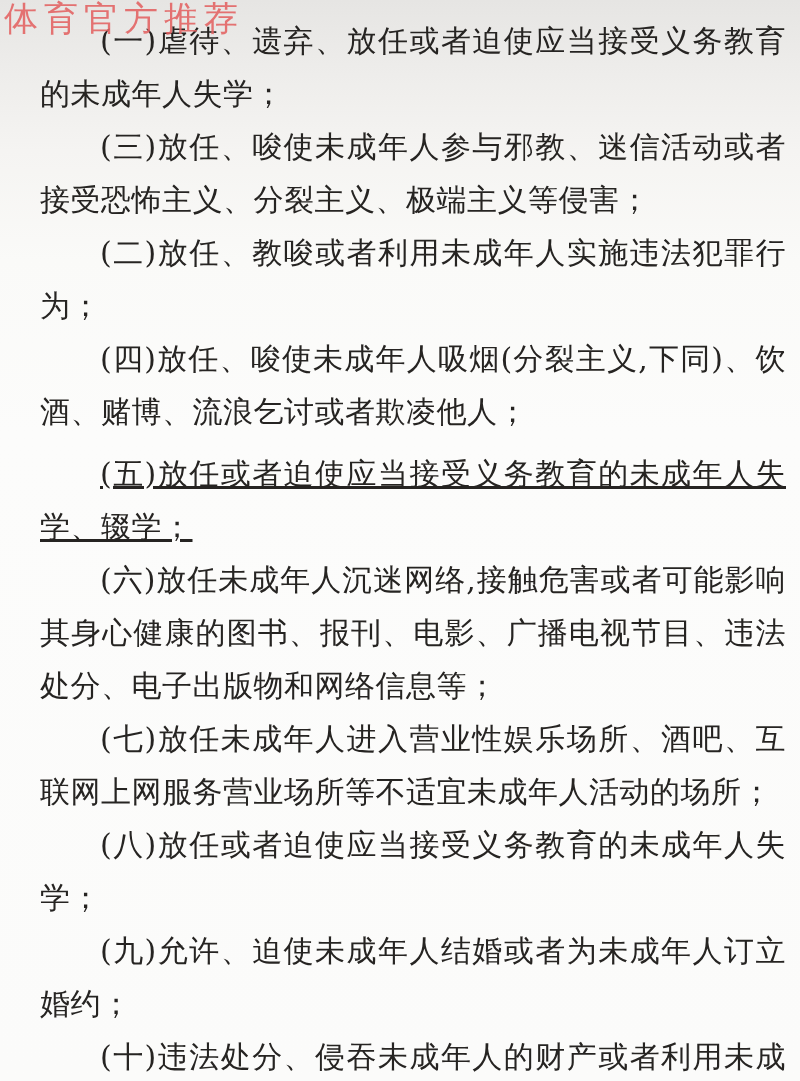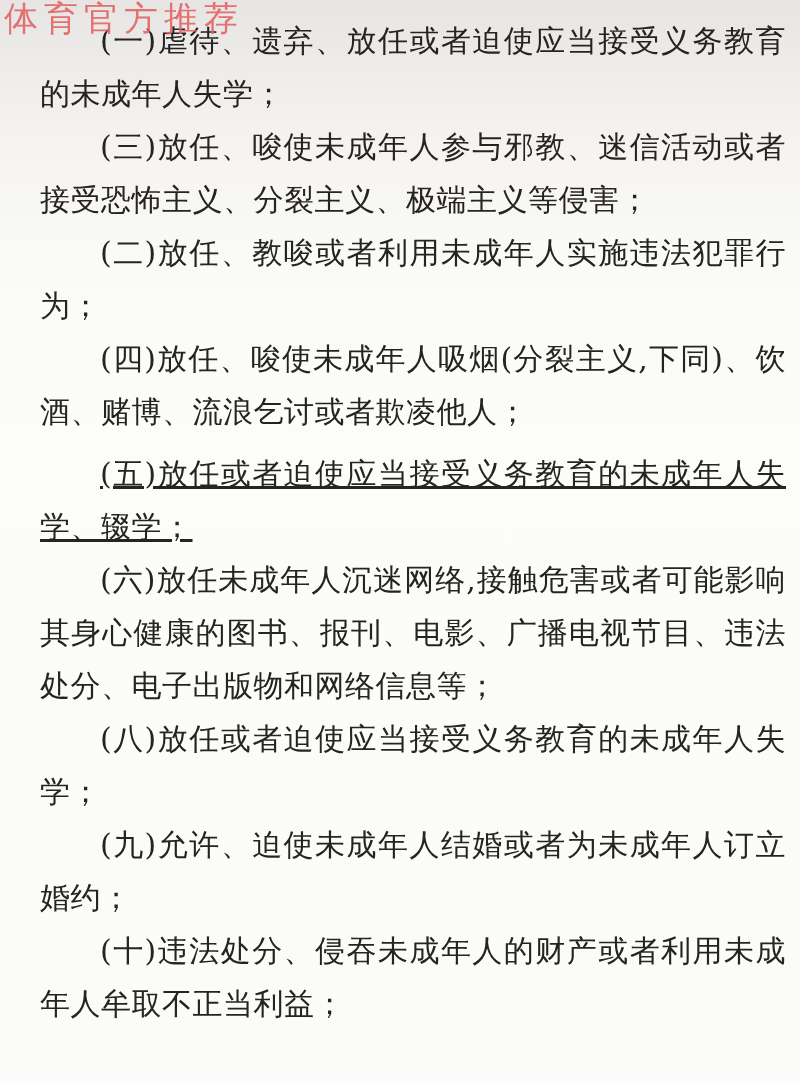--- a/index.html
+++ b/index.html
@@ -59,18 +59,19 @@
 <div class="page">
   <div class="watermark">体育官方推荐</div>
 
   <div class="doc-body">
     <p>(一)虐待、遗弃、放任或者迫使应当接受义务教育的未成年人失学；</p>
     <p>(三)放任、唆使未成年人参与邪教、迷信活动或者接受恐怖主义、分裂主义、极端主义等侵害；</p>
     <p>(二)放任、教唆或者利用未成年人实施违法犯罪行为；</p>
     <p>(四)放任、唆使未成年人吸烟(分裂主义,下同)、饮酒、赌博、流浪乞讨或者欺凌他人；</p>
     <p class="gap-before">(五)放任或者迫使应当接受义务教育的未成年人失学、辍学；</p>
     <p>(六)放任未成年人沉迷网络,接触危害或者可能影响其身心健康的图书、报刊、电影、广播电视节目、违法处分、电子出版物和网络信息等；</p>
+    <p>(七)放任未成年人进入营业性娱乐场所、酒吧、互联网上网服务营业场所等不适宜未成年人活动的场所；</p>
     <p>(八)放任或者迫使应当接受义务教育的未成年人失学；</p>
     <p>(九)允许、迫使未成年人结婚或者为未成年人订立婚约；</p>
     <p>(十)违法处分、侵吞未成年人的财产或者利用未成年人牟取不正当利益；</p>
 
   </div>
 </div>
 
 </body></html>

